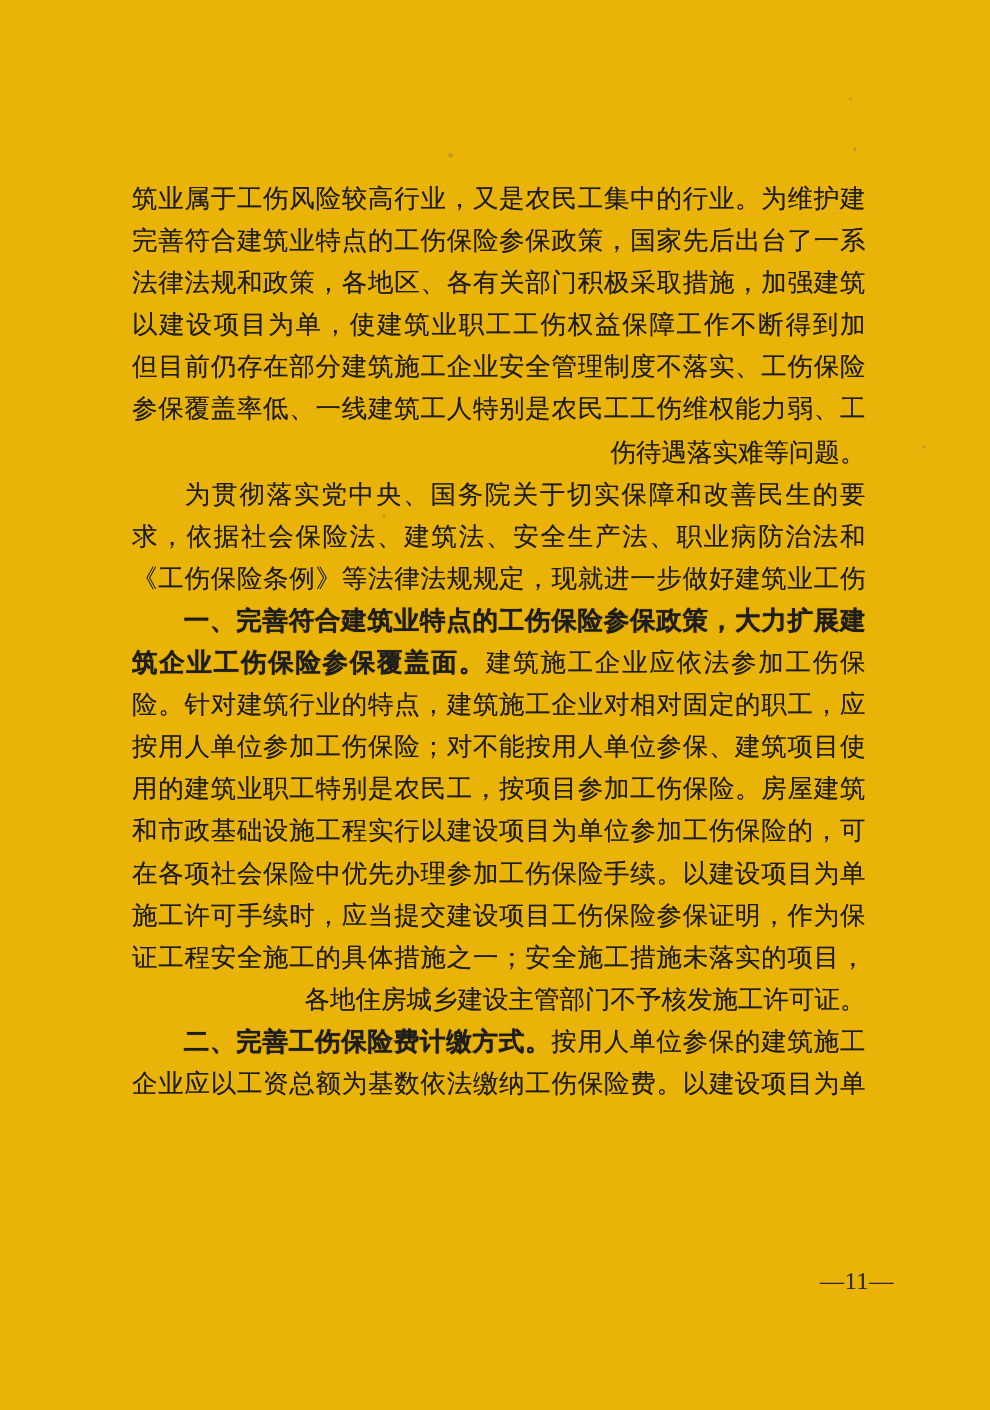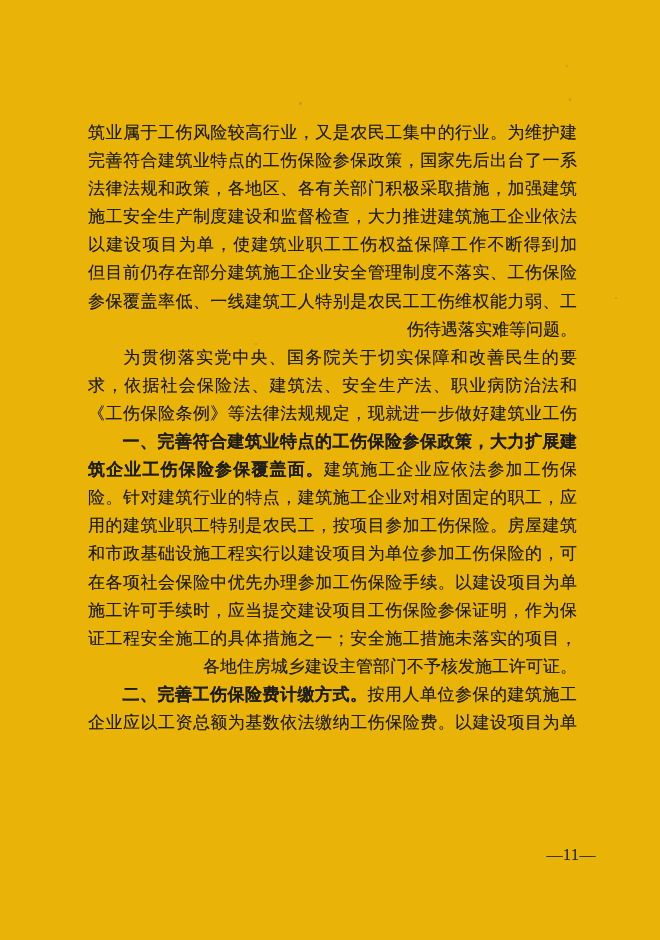--- a/index.html
+++ b/index.html
@@ -76,31 +76,31 @@
   <div class="speck s2"></div>
   <div class="speck s3"></div>
   <div class="speck s4"></div>
   <div class="speck s5"></div>
   <div class="speck s6"></div>
 
   <div class="text-block" id="lines-container">
       <div class="line justify"><span>筑业属于工伤风险较高行业，又是农民工集中的行业。为维护建</span></div>
       <div class="line justify"><span>完善符合建筑业特点的工伤保险参保政策，国家先后出台了一系列</span></div>
       <div class="line justify"><span>法律法规和政策，各地区、各有关部门积极采取措施，加强建筑</span></div>
-      <div class="line justify"><span>施工安全生产制度建设和监督检查，大力推进建筑施工企业依法</span></div>
       <div class="line justify"><span>以建设项目为单，使建筑业职工工伤权益保障工作不断得到加强。</span></div>
       <div class="line justify"><span>但目前仍存在部分建筑施工企业安全管理制度不落实、工伤保险</span></div>
       <div class="line justify"><span>参保覆盖率低、一线建筑工人特别是农民工工伤维权能力弱、工</span></div>
       <div class="line"><span>伤待遇落实难等问题。</span></div>
       <div class="line justify"><span class="indent"></span><span>为贯彻落实党中央、国务院关于切实保障和改善民生的要</span></div>
       <div class="line justify"><span>求，依据社会保险法、建筑法、安全生产法、职业病防治法和</span></div>
       <div class="line justify"><span>《工伤保险条例》等法律法规规定，现就进一步做好建筑业工伤</span></div>
       <div class="line justify"><span class="indent"></span><span class="bold">一、完善符合建筑业特点的工伤保险参保政策，大力扩展建</span></div>
       <div class="line justify"><span class="bold">筑企业工伤保险参保覆盖面。</span><span>建筑施工企业应依法参加工伤保</span></div>
       <div class="line justify"><span>险。针对建筑行业的特点，建筑施工企业对相对固定的职工，应</span></div>
+      <div class="line justify"><span>按用人单位参加工伤保险；对不能按用人单位参保、建筑项目使</span></div>
       <div class="line justify"><span>用的建筑业职工特别是农民工，按项目参加工伤保险。房屋建筑</span></div>
       <div class="line justify"><span>和市政基础设施工程实行以建设项目为单位参加工伤保险的，可</span></div>
       <div class="line justify"><span>在各项社会保险中优先办理参加工伤保险手续。以建设项目为单</span></div>
       <div class="line justify"><span>施工许可手续时，应当提交建设项目工伤保险参保证明，作为保</span></div>
       <div class="line justify"><span>证工程安全施工的具体措施之一；安全施工措施未落实的项目，</span></div>
       <div class="line"><span>各地住房城乡建设主管部门不予核发施工许可证。</span></div>
       <div class="line justify"><span class="indent"></span><span class="bold">二、完善工伤保险费计缴方式。</span><span>按用人单位参保的建筑施工</span></div>
       <div class="line justify"><span>企业应以工资总额为基数依法缴纳工伤保险费。以建设项目为单</span></div>
     </div>
 

